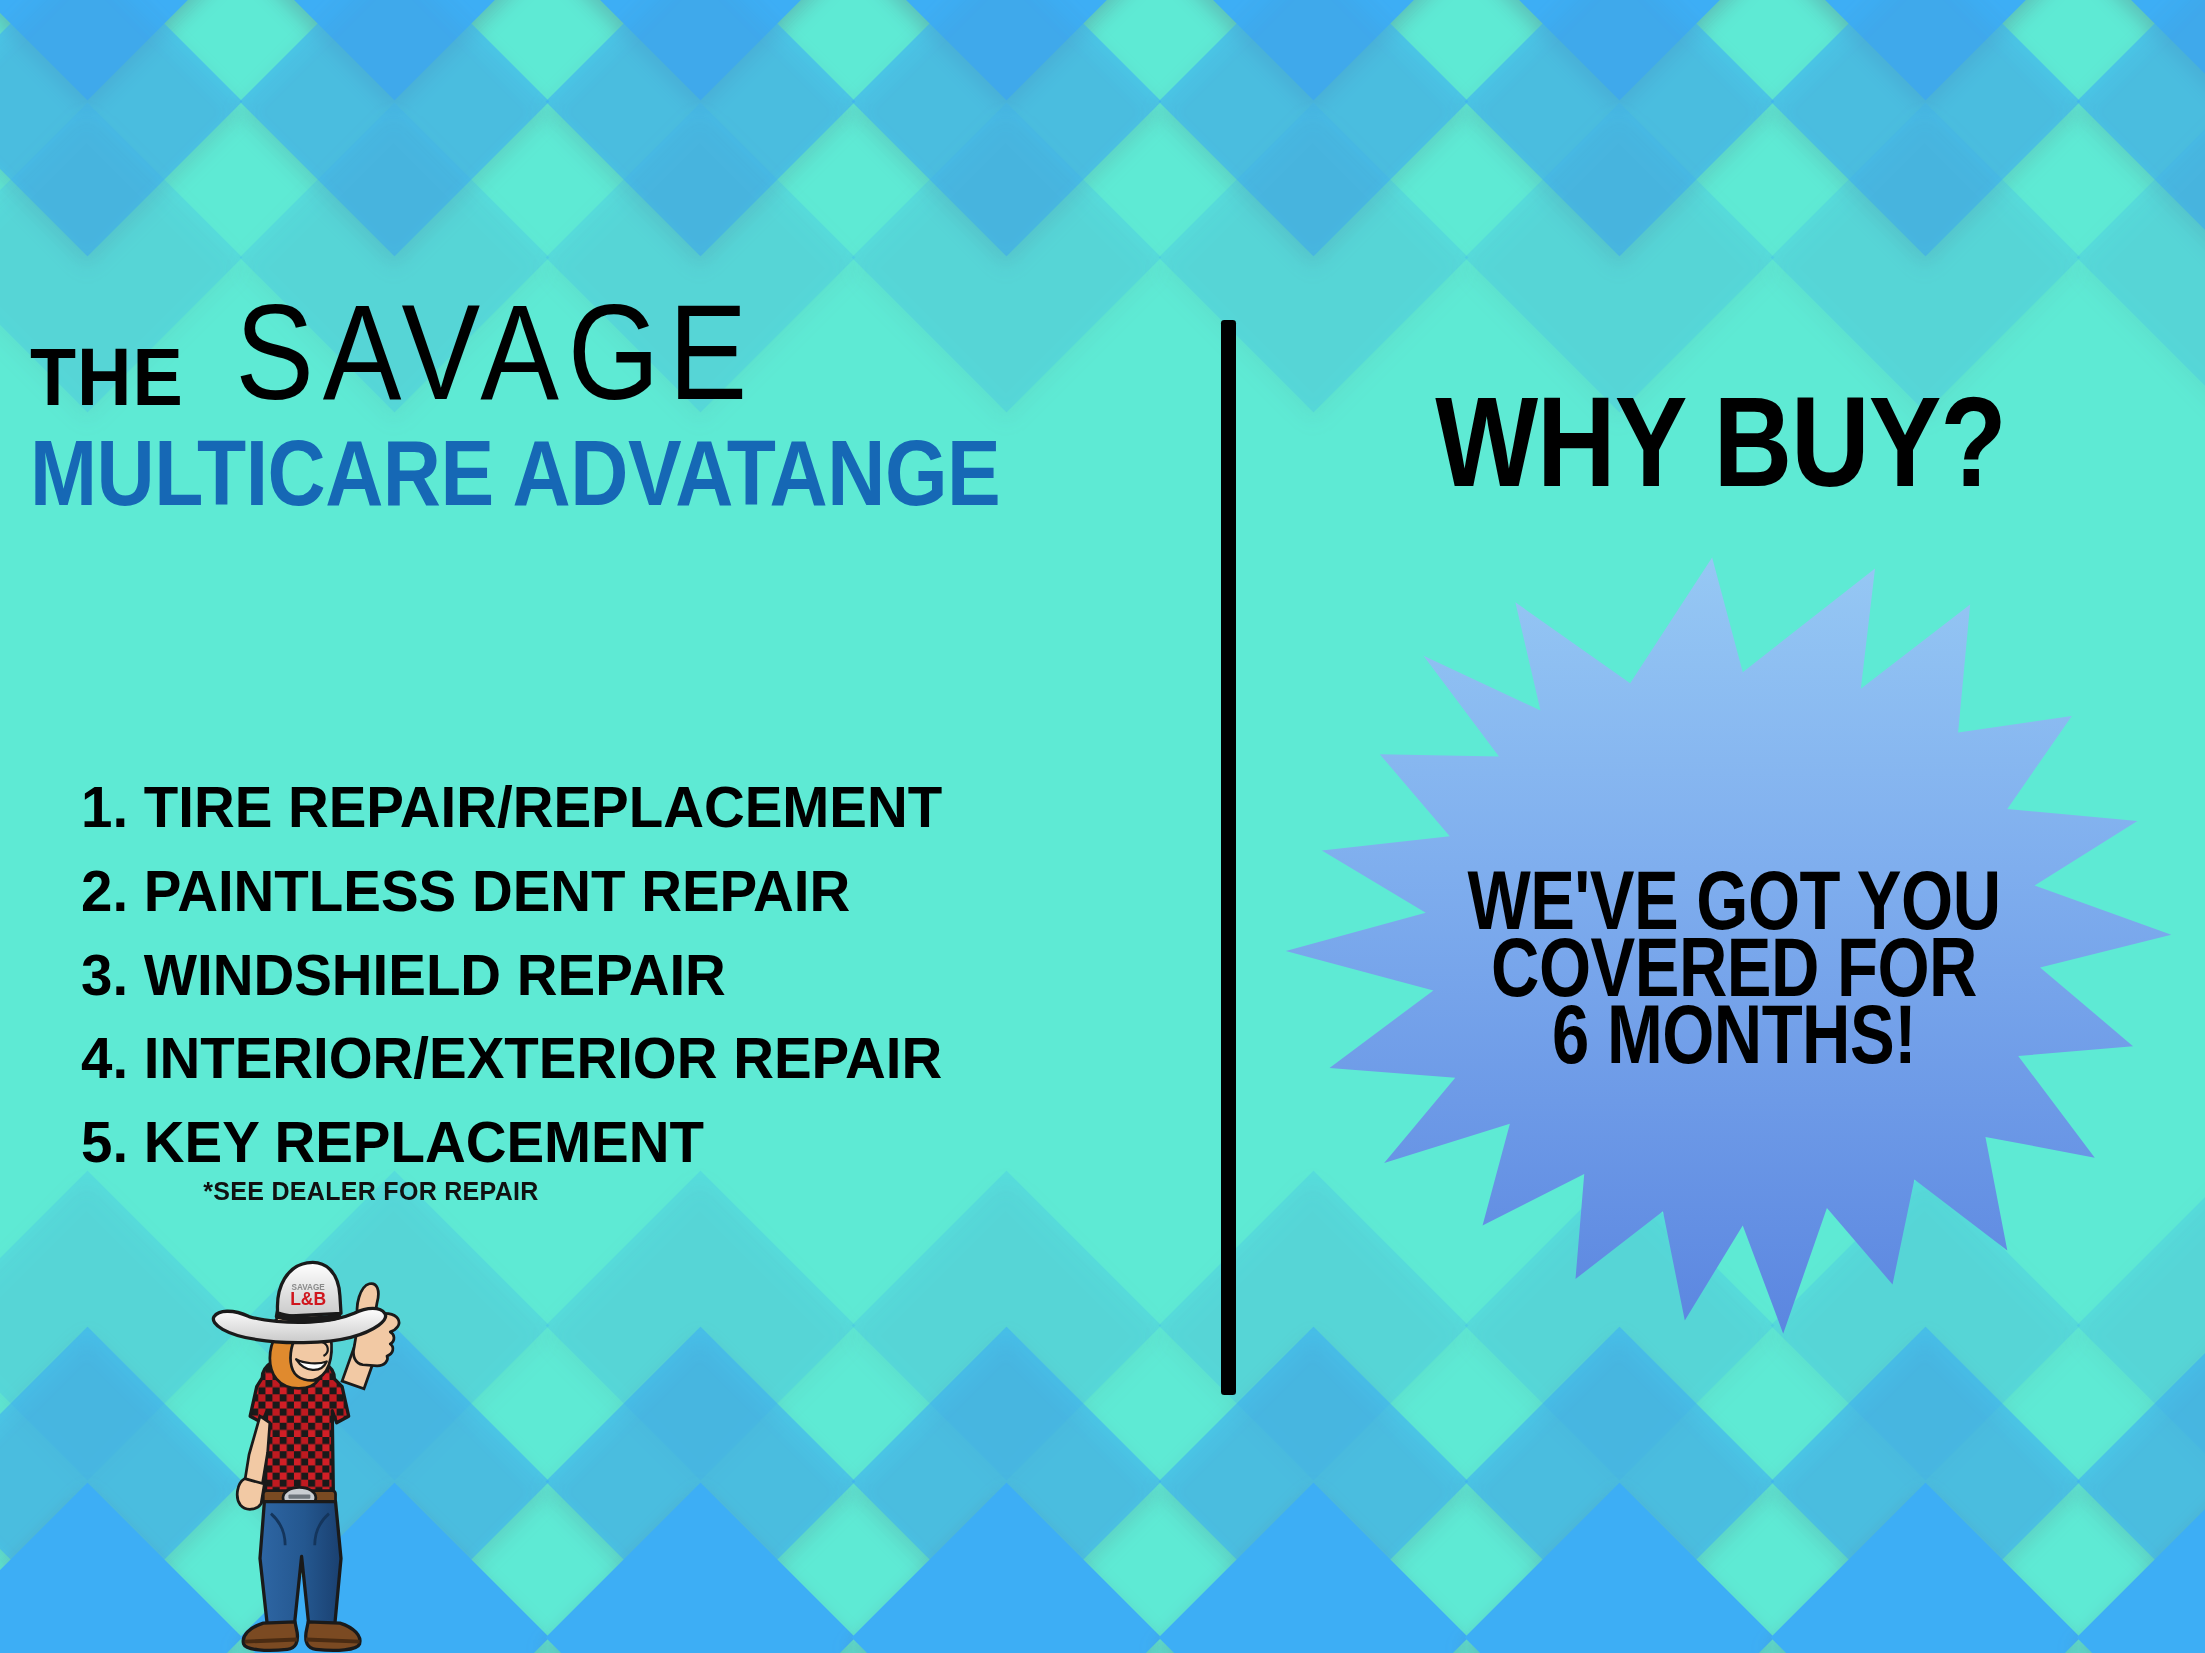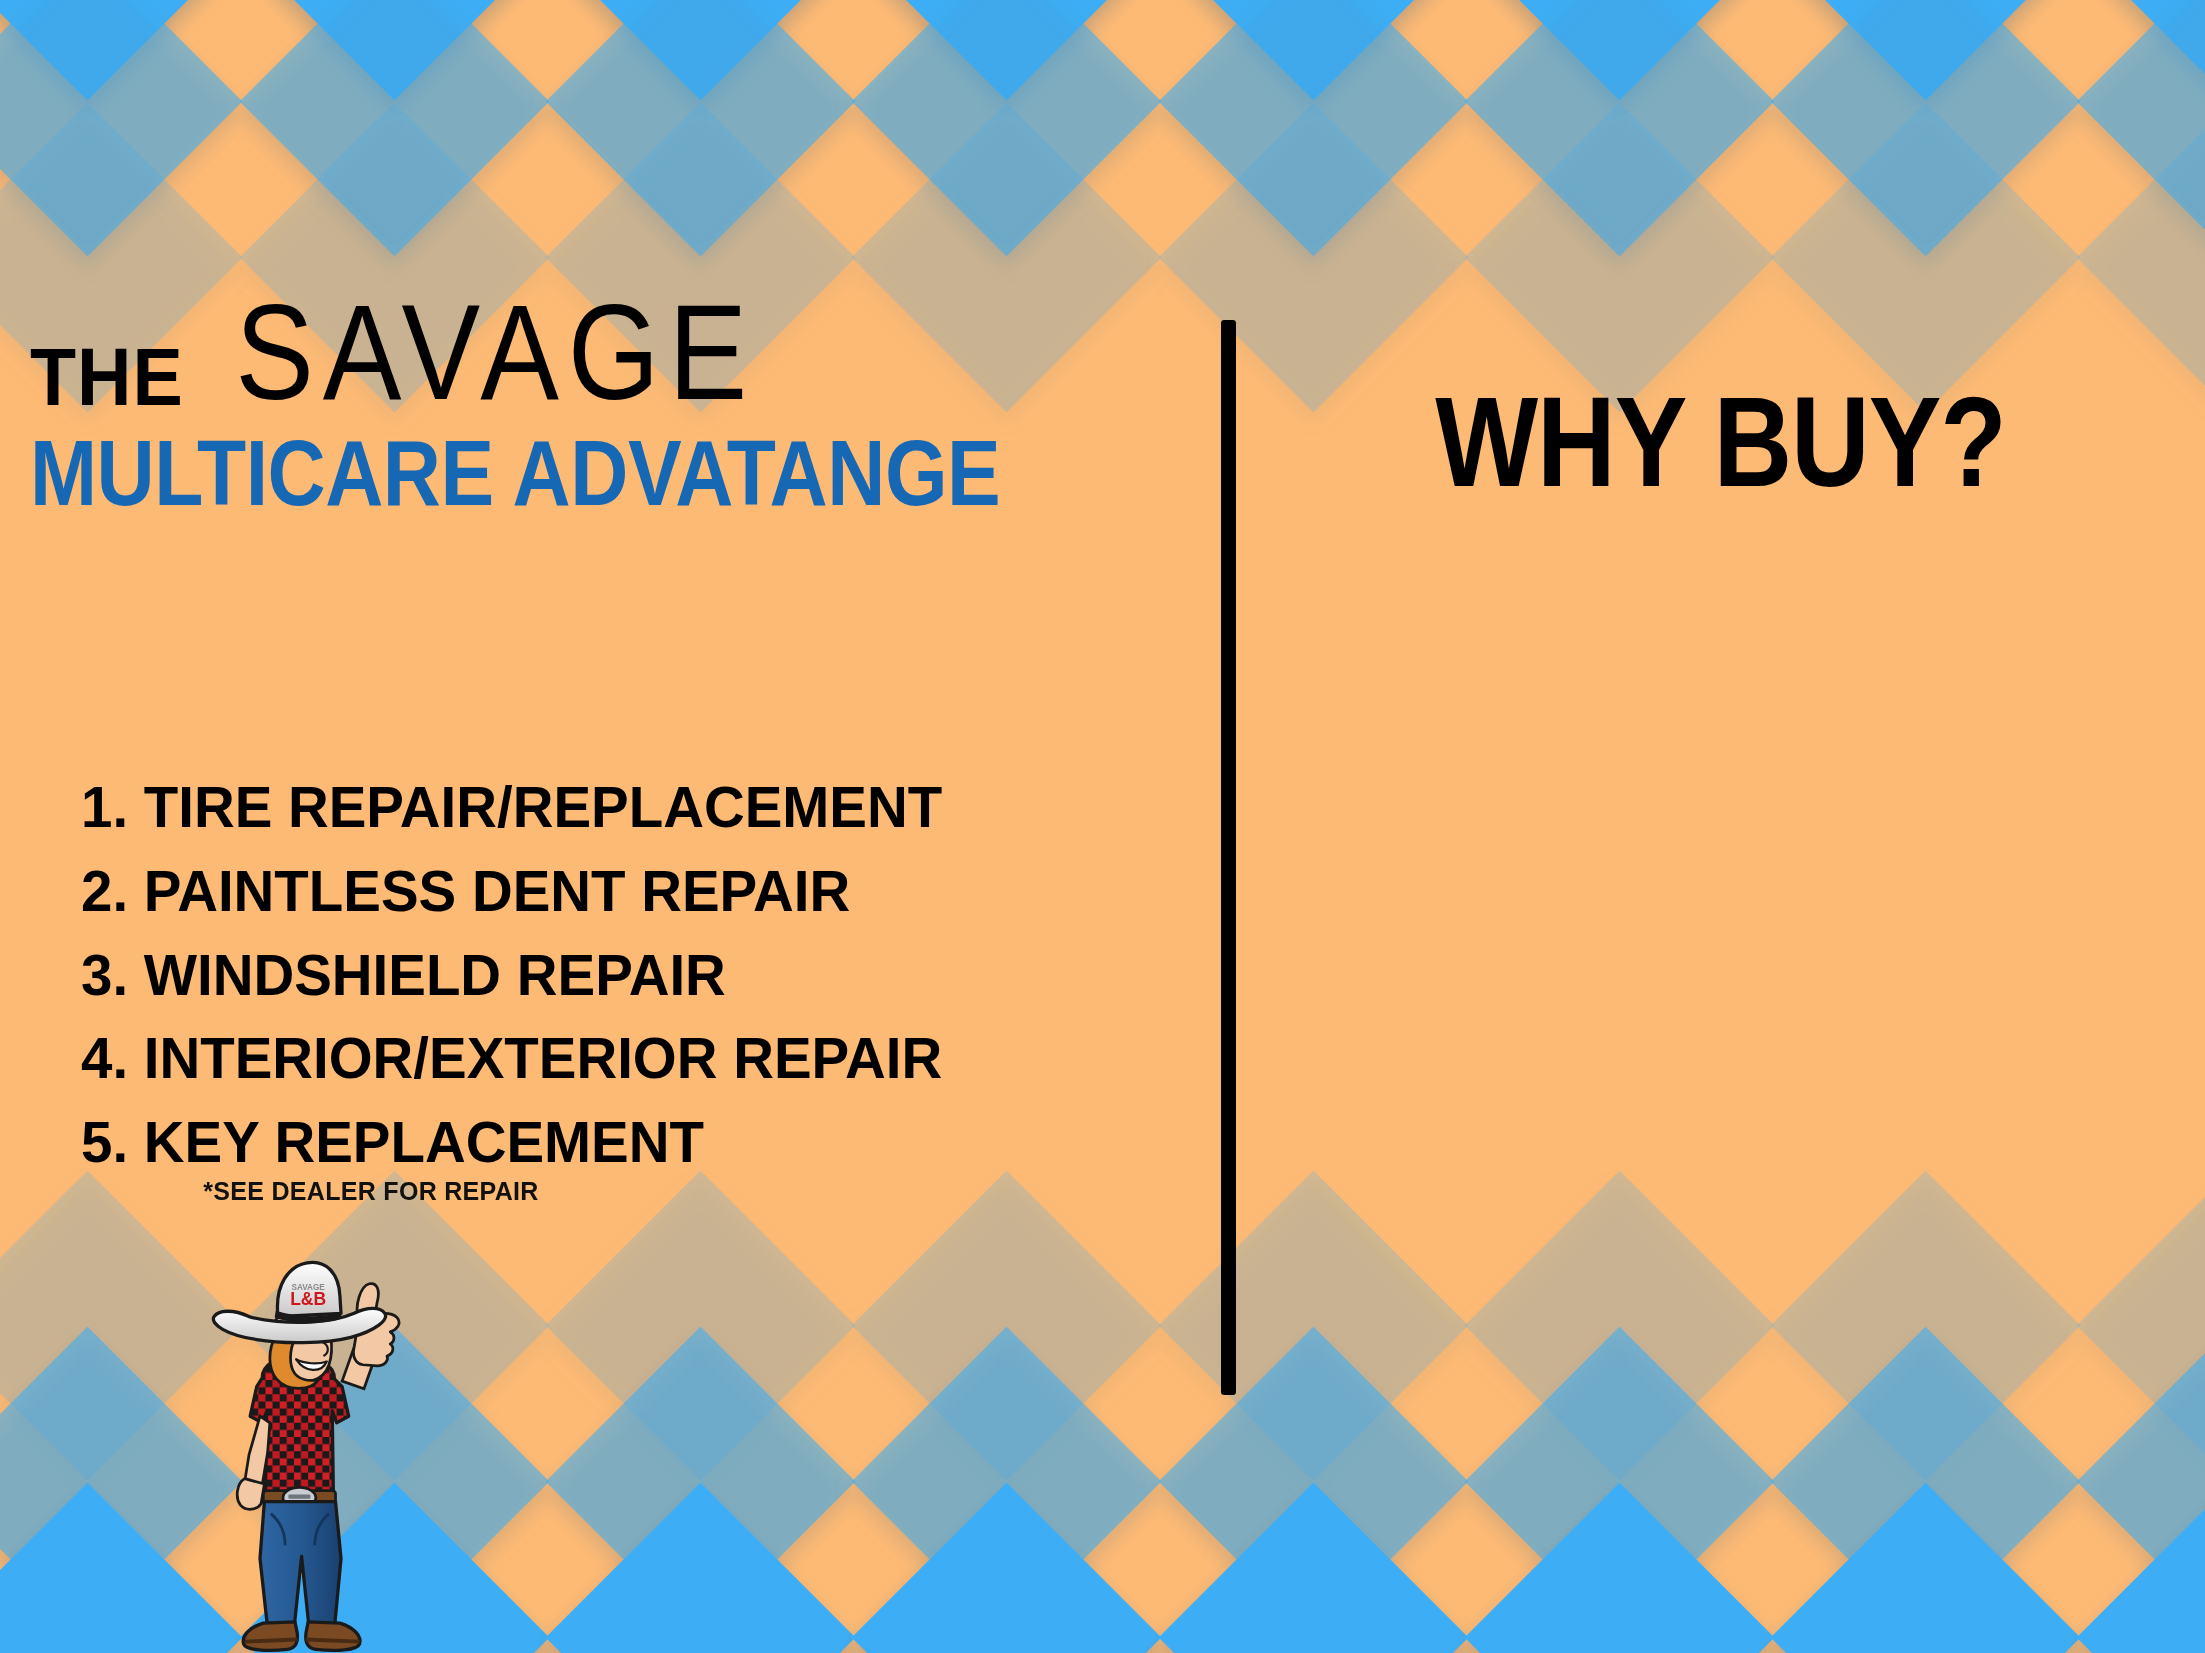--- a/index.html
+++ b/index.html
@@ -8,21 +8,21 @@
     background: #ffffff;
   }
   body {
     font-family: "Liberation Sans", sans-serif;
   }
 
   #poster {
     position: relative;
     width: 2205px;
     height: 1654px;
-    background: #fdba74;
+    background: #5eead4;
     overflow: hidden;
   }
 
   
   .bg-layer {
     position: absolute;
     left: 0;
     width: 2205px;
     pointer-events: none;
   }
@@ -416,16 +416,41 @@
       </svg>
     </div>
   </div>
 
   <div id="divider"></div>
 
   <div id="right-col">
 
     <div id="why-buy">WHY BUY?</div>
 
+    <div id="burst-wrap">
+      <svg id="burst-svg" viewBox="0 0 1660 1480" xmlns="http://www.w3.org/2000/svg">
+        <defs>
+          <linearGradient id="burstgrad" x1="0" y1="0" x2="0" y2="1">
+            <stop offset="0%" stop-color="#96C8F4"></stop>
+            <stop offset="40%" stop-color="#7FAEEE"></stop>
+            <stop offset="100%" stop-color="#5B86E0"></stop>
+          </linearGradient>
+        </defs>
+        <polygon fill="url(#burstgrad)" points="
+          790,10   846,220  1088,30   1062,250  1262,96  1240,330
+          1448,300  1330,470  1568,492  1380,610  1630,700  1390,760
+          1560,904  1350,922  1490,1108 1290,1070 1330,1278 1160,1148
+          1120,1340 1000,1200 920,1430  846,1232  740,1406  700,1206
+          540,1330  556,1138  370,1232  420,1046  190,1118  320,962
+          90,944    280,802   10,730   266,660   76,546   310,520
+          182,370   400,374   262,190  476,290   430,92   640,240
+        "></polygon>
+      </svg>
+      <div id="burst-text">
+        <div>WE'VE GOT YOU</div>
+        <div>COVERED FOR</div>
+        <div>6 MONTHS!</div>
+      </div>
+    </div>
   </div>
 
 </div>
 
 
 </body></html>

